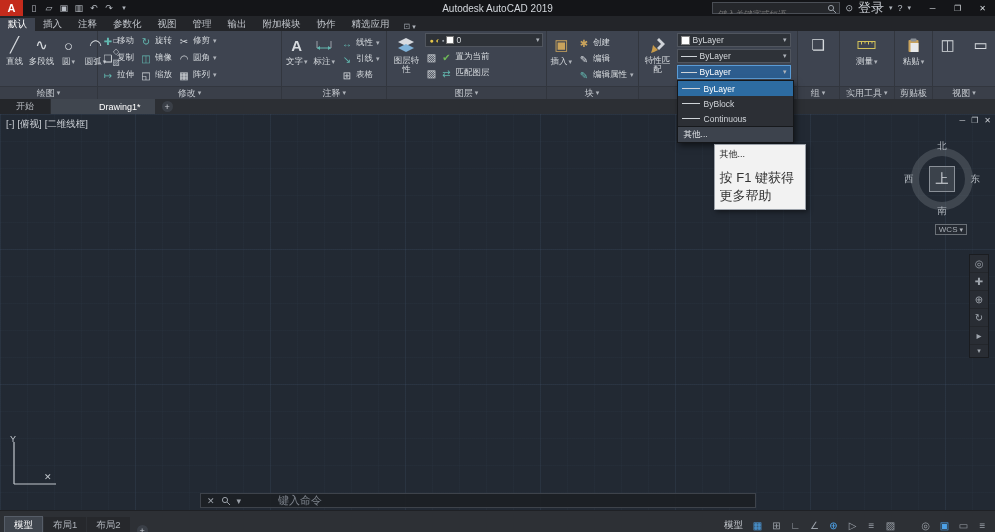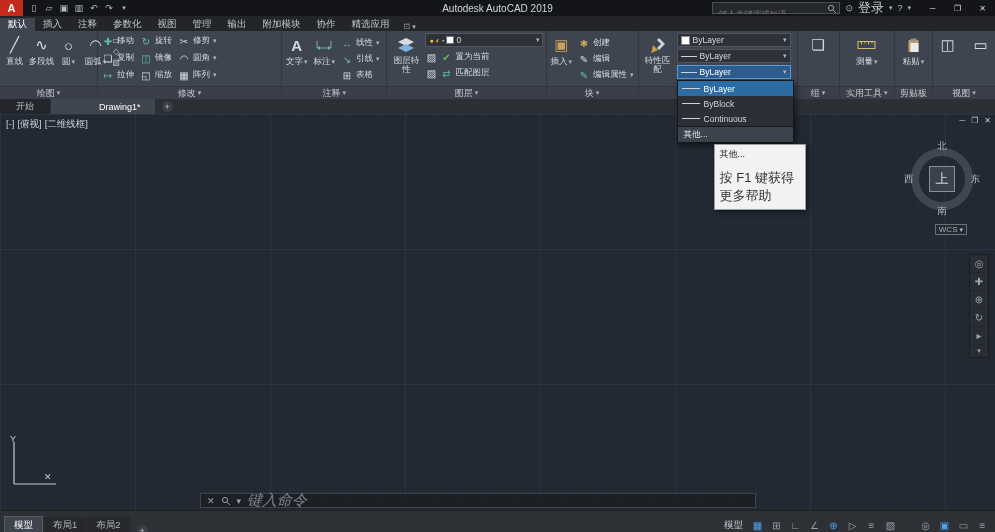--- a/index.html
+++ b/index.html
@@ -115,21 +115,21 @@
       color:#9fa5ad;border-bottom:1px solid #23262b;}
   .nb:last-child{border-bottom:0;height:12px;font-size:7px;}
 
   .ucs{position:absolute;left:4px;bottom:18px;}
   .ucs-y{position:absolute;left:10px;bottom:66px;font-size:9px;color:#c2c7cd;}
   .crosshair{position:absolute;left:44px;bottom:28px;font-size:9px;color:#c2c7cd;}
 
   .cmdline{position:absolute;left:200px;bottom:2px;width:556px;height:15px;background:rgba(28,31,36,0.92);
            border:1px solid #3e434b;display:flex;align-items:center;gap:6px;padding:0 6px;}
   .cmd-x{font-size:9px;color:#9aa0a8;}
-  .cmd-text{font-size:15px;font-style:italic;color:#7d838c;}
+  .cmd-text{font-size:11px;color:#7d838c;margin-left:31px;}
 
   
   .statusbar{height:22px;background:#2d3035;border-top:1px solid #1f2125;display:flex;align-items:center;
              padding:14px 4px;font-size:9.5px;color:#aeb3ba;}
   .mtab{padding:2px 9px;margin-right:1px;background:#26282c;display:flex;align-items:center;}
   .mtab.active{background:#3f454e;color:#fff;border:1px solid #565d68;}
   .sb-right{margin-left:auto;display:flex;align-items:center;gap:2px;}
   .sb-mode{font-size:9.5px;color:#c6cad0;margin-right:4px;}
   .si{width:17px;height:16px;display:flex;align-items:center;justify-content:center;font-size:10px;color:#9aa0a8;}
   .si.on{color:#4da2e8;}

